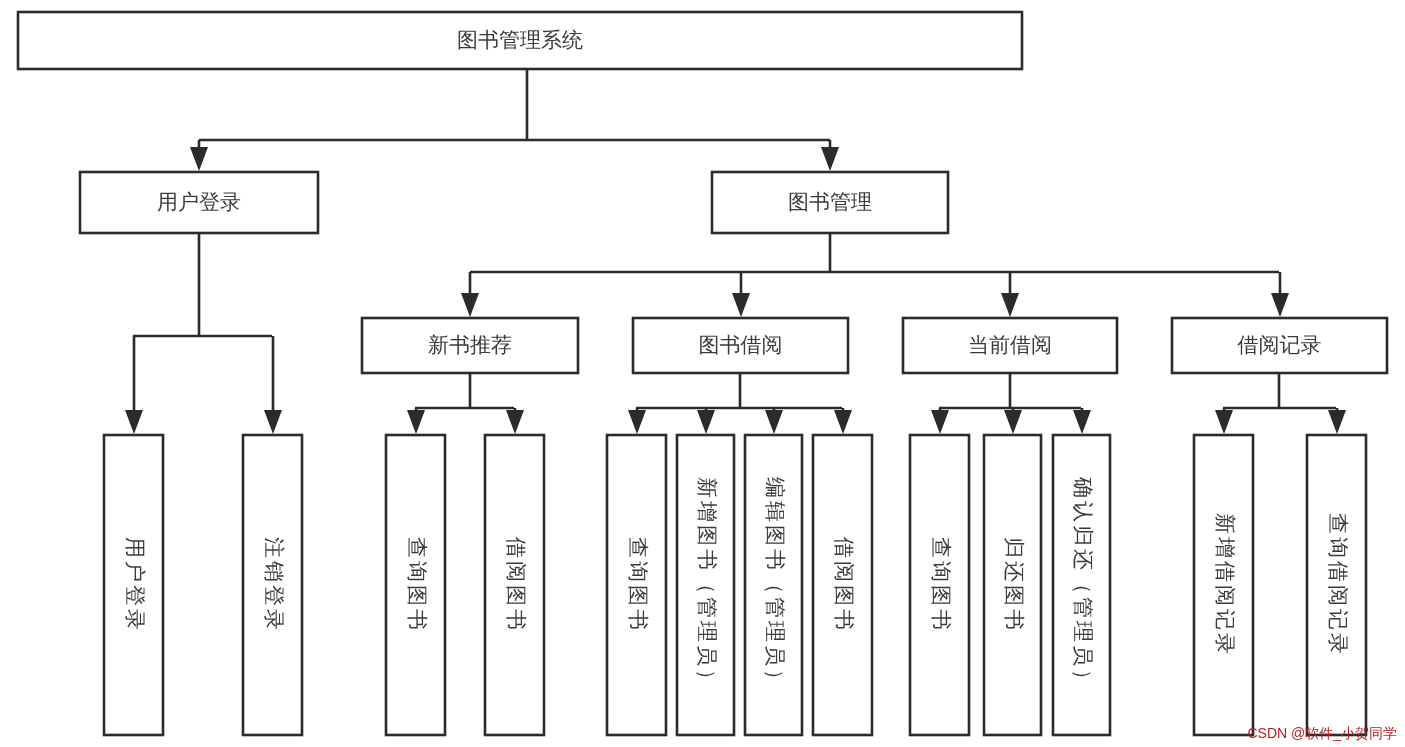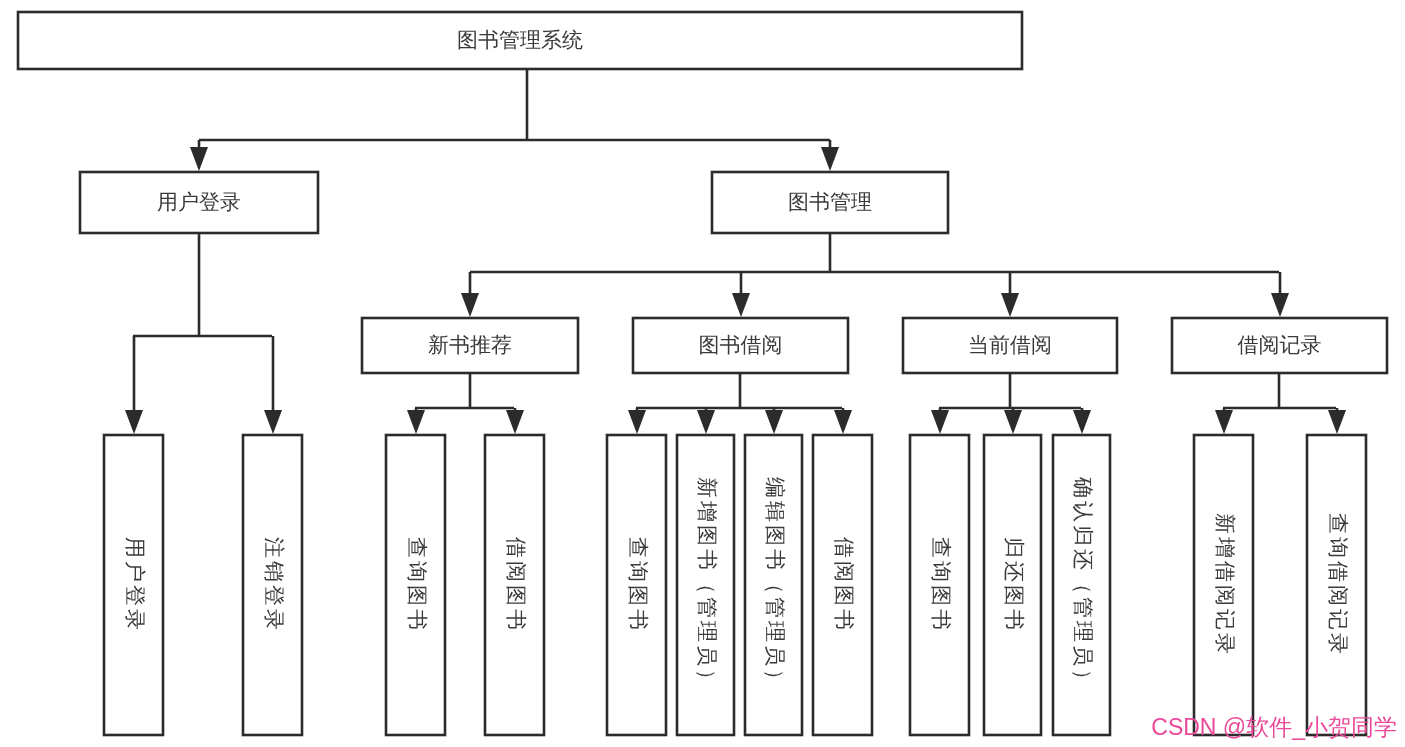--- a/index.html
+++ b/index.html
@@ -56,22 +56,22 @@
     font-size: 21px;
     text-anchor: middle;
     dominant-baseline: middle;
     letter-spacing: 3px;
   }
   .watermark-text {
     position: absolute;
     right: 8px;
     bottom: 4px;
     font-family: "Liberation Sans", "DejaVu Sans", sans-serif;
-    font-size: 23px;
-    color: #ec4899;
+    font-size: 14px;
+    color: #b91c1c;
     white-space: nowrap;
     user-select: none;
   }
 </style>
 </head>
 <body>
 
 <div id="diagram-root">
 
   <svg id="tree-svg" viewBox="0 0 1405 747">

